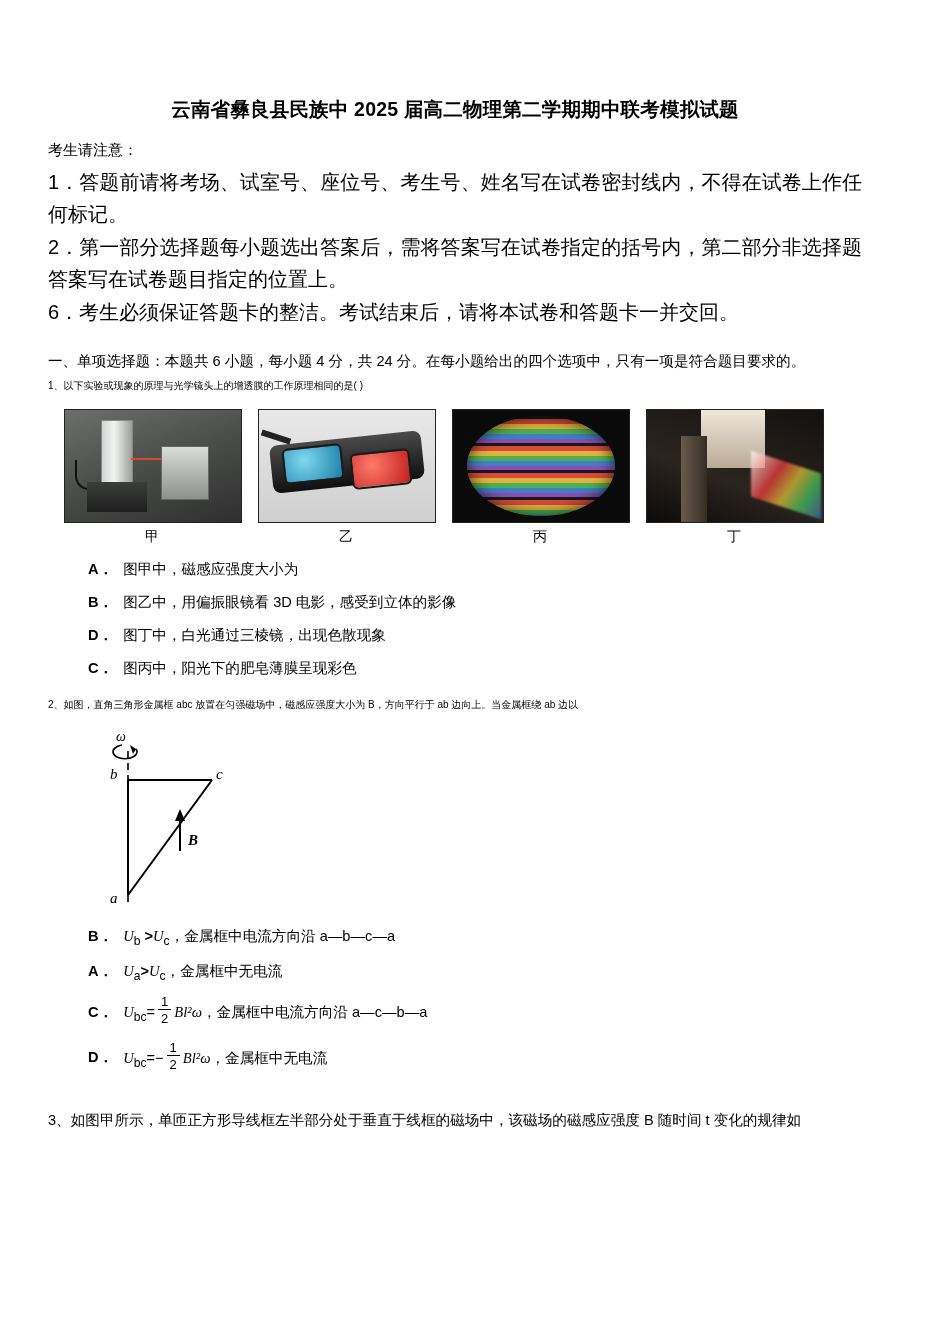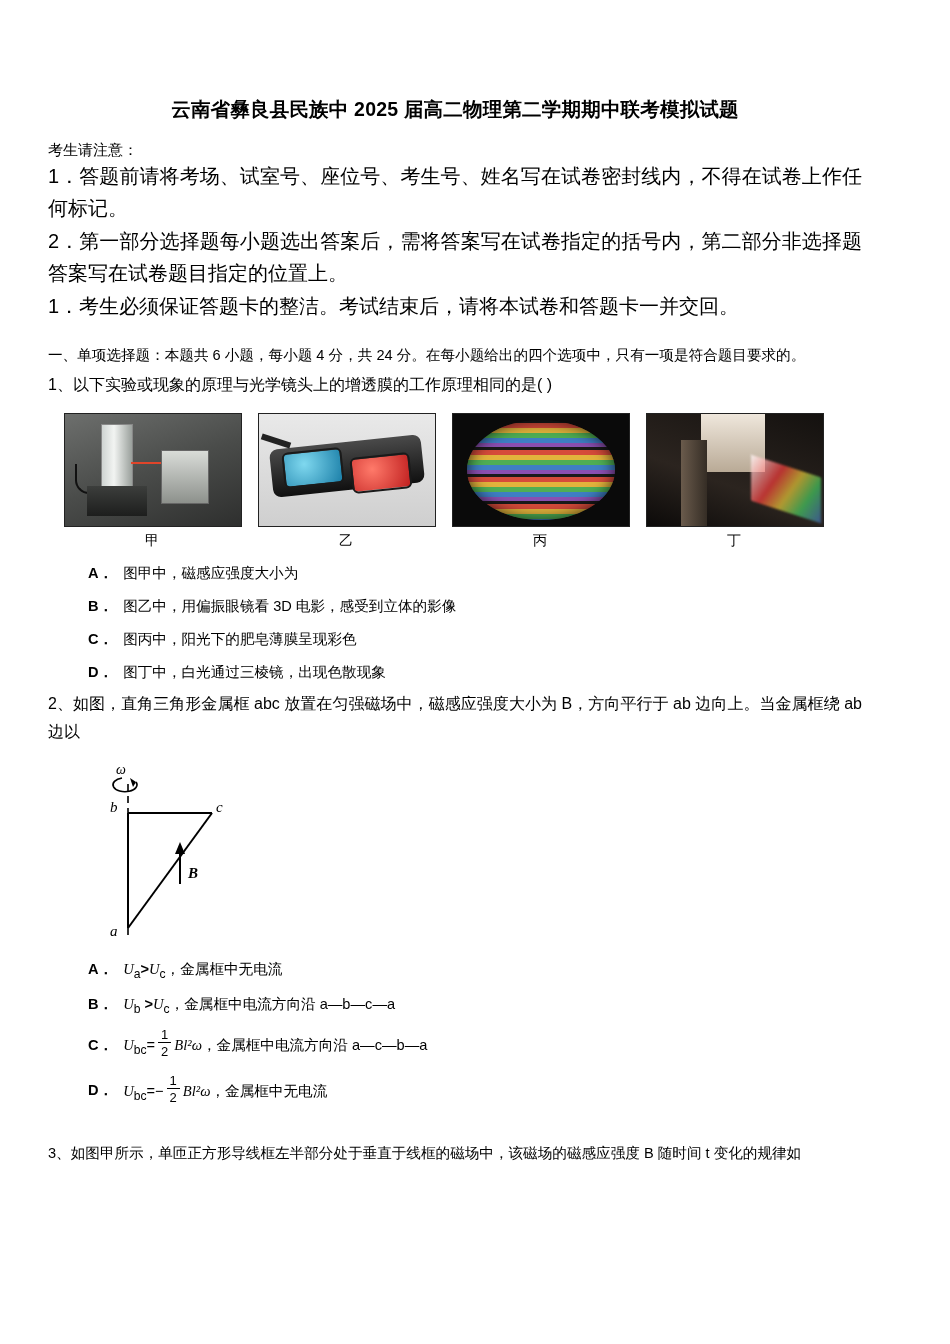--- a/index.html
+++ b/index.html
@@ -24,38 +24,38 @@
     text-align: center;
     font-size: 19.5px;
     font-weight: bold;
     font-family: "Liberation Sans", sans-serif;
     margin: 0 0 18px 0;
     letter-spacing: 0.2px;
   }
   .notice-head {
     font-size: 15px;
     font-family: Liberation Sans, sans-serif;
-    margin: 0 0 0 0;
+    margin: 0 0 6px 0;
   }
   .notice-line {
     font-size: 20px;
     font-family: "Liberation Sans", sans-serif;
     line-height: 1.62;
     margin: 0;
     text-align: justify;
   }
   .section-head {
     font-size: 14.6px;
     font-family: "Liberation Sans", sans-serif;
     margin: 22px 0 0 0;
     line-height: 1.6;
     text-align: justify;
   }
   .q-line {
-    font-size: 16px;
+    font-size: 10px;
     font-family: "Liberation Sans", sans-serif;
     line-height: 1.75;
     margin: 4px 0 0 0;
     text-align: justify;
   }
   .figure-row {
     display: flex;
     gap: 18px;
     margin: 14px 0 0 16px;
   }
@@ -194,21 +194,21 @@
 </head>
 <body>
 
 <div class="page">
 
   <h1 class="doc-title">云南省彝良县民族中 2025 届高二物理第二学期期中联考模拟试题</h1>
 
   <p class="notice-head">考生请注意：</p>
   <p class="notice-line">1．答题前请将考场、试室号、座位号、考生号、姓名写在试卷密封线内，不得在试卷上作任何标记。</p>
   <p class="notice-line">2．第一部分选择题每小题选出答案后，需将答案写在试卷指定的括号内，第二部分非选择题答案写在试卷题目指定的位置上。</p>
-  <p class="notice-line">1．考生必须保证答题卡的整洁。考试结束后，请将本试卷和答题卡一并交回。</p>
+  <p class="notice-line">6．考生必须保证答题卡的整洁。考试结束后，请将本试卷和答题卡一并交回。</p>
 
   <p class="section-head">一、单项选择题：本题共 6 小题，每小题 4 分，共 24 分。在每小题给出的四个选项中，只有一项是符合题目要求的。</p>
 
   <p class="q-line">1、以下实验或现象的原理与光学镜头上的增透膜的工作原理相同的是(    )</p>
 
   <div class="figure-row">
     <div class="fig-cell">
       <div class="fig-box f1">
         <div class="wire"></div>
           <div class="cyl"></div>
@@ -243,51 +243,51 @@
     </div>
   </div>
 
   <div class="opt">
     <span class="lab">A．</span><span>图甲中，磁感应强度大小为</span>
   </div>
   <div class="opt">
     <span class="lab">B．</span><span>图乙中，用偏振眼镜看 3D 电影，感受到立体的影像</span>
   </div>
   <div class="opt">
+    <span class="lab">D．</span><span>图丁中，白光通过三棱镜，出现色散现象</span>
+  </div>
+  <div class="opt">
     <span class="lab">C．</span><span>图丙中，阳光下的肥皂薄膜呈现彩色</span>
   </div>
-  <div class="opt">
-    <span class="lab">D．</span><span>图丁中，白光通过三棱镜，出现色散现象</span>
-  </div>
-
-  <p class="q-line" style="margin-top:8px">2、如图，直角三角形金属框 abc 放置在匀强磁场中，磁感应强度大小为 B，方向平行于 ab 边向上。当金属框绕 ab 边以</p>
+
+  <p class="q-line" style="margin-top:18px">2、如图，直角三角形金属框 abc 放置在匀强磁场中，磁感应强度大小为 B，方向平行于 ab 边向上。当金属框绕 ab 边以</p>
 
   <div class="q2-fig">
     <svg width="220" height="190" viewBox="0 0 220 190">
       <path d="M34 22 a12 7 0 1 0 14 4" fill="none" stroke="#000" stroke-width="1.6"></path>
       <polygon points="48,26 42,22 45,31" fill="#000"></polygon>
       <line x1="40" y1="28" x2="40" y2="180" stroke="#000" stroke-width="1.6" stroke-dasharray="7,5"></line>
       <line x1="40" y1="57" x2="124" y2="57" stroke="#000" stroke-width="2"></line>
       <line x1="40" y1="57" x2="40" y2="172" stroke="#000" stroke-width="2"></line>
       <line x1="40" y1="172" x2="124" y2="57" stroke="#000" stroke-width="2"></line>
       <line x1="92" y1="128" x2="92" y2="94" stroke="#000" stroke-width="2"></line>
       <polygon points="92,86 87,98 97,98" fill="#000"></polygon>
       <text x="28" y="18" font-family="Liberation Serif, serif" font-size="14" font-style="italic">ω</text>
       <text x="22" y="56" font-family="Liberation Serif, serif" font-size="15" font-style="italic">b</text>
       <text x="128" y="56" font-family="Liberation Serif, serif" font-size="15" font-style="italic">c</text>
       <text x="22" y="180" font-family="Liberation Serif, serif" font-size="15" font-style="italic">a</text>
       <text x="100" y="122" font-family="Liberation Serif, serif" font-size="15" font-weight="bold" font-style="italic">B</text>
     </svg>
   </div>
 
   <div class="opt">
+    <span class="lab">B．</span><i class="italic">U</i><sub>b</sub> <b>&gt;</b><i class="italic">U</i><sub>c</sub><span>，金属框中电流方向沿 a—b—c—a</span>
+  </div>
+  <div class="opt">
     <span class="lab">A．</span><i class="italic">U</i><sub>a</sub><b>&gt;</b><i class="italic">U</i><sub>c</sub><span>，金属框中无电流</span>
-  </div>
-  <div class="opt">
-    <span class="lab">B．</span><i class="italic">U</i><sub>b</sub> <b>&gt;</b><i class="italic">U</i><sub>c</sub><span>，金属框中电流方向沿 a—b—c—a</span>
   </div>
   <div class="opt">
     <span class="lab">C．</span><i class="italic">U</i><sub>bc</sub>=<span class="frac"><span class="num">1</span><span class="bar"></span><span class="den">2</span></span><i class="italic">Bl²ω</i><span>，金属框中电流方向沿 a—c—b—a</span>
   </div>
   <div class="opt" style="">
     <span class="lab">D．</span><i class="italic">U</i><sub>bc</sub>=−<span class="frac"><span class="num">1</span><span class="bar"></span><span class="den">2</span></span><i class="italic">Bl²ω</i><span>，金属框中无电流</span>
   </div>
 
   <p class="tail">3、如图甲所示，单匝正方形导线框左半部分处于垂直于线框的磁场中，该磁场的磁感应强度 B 随时间 t 变化的规律如</p>
 

